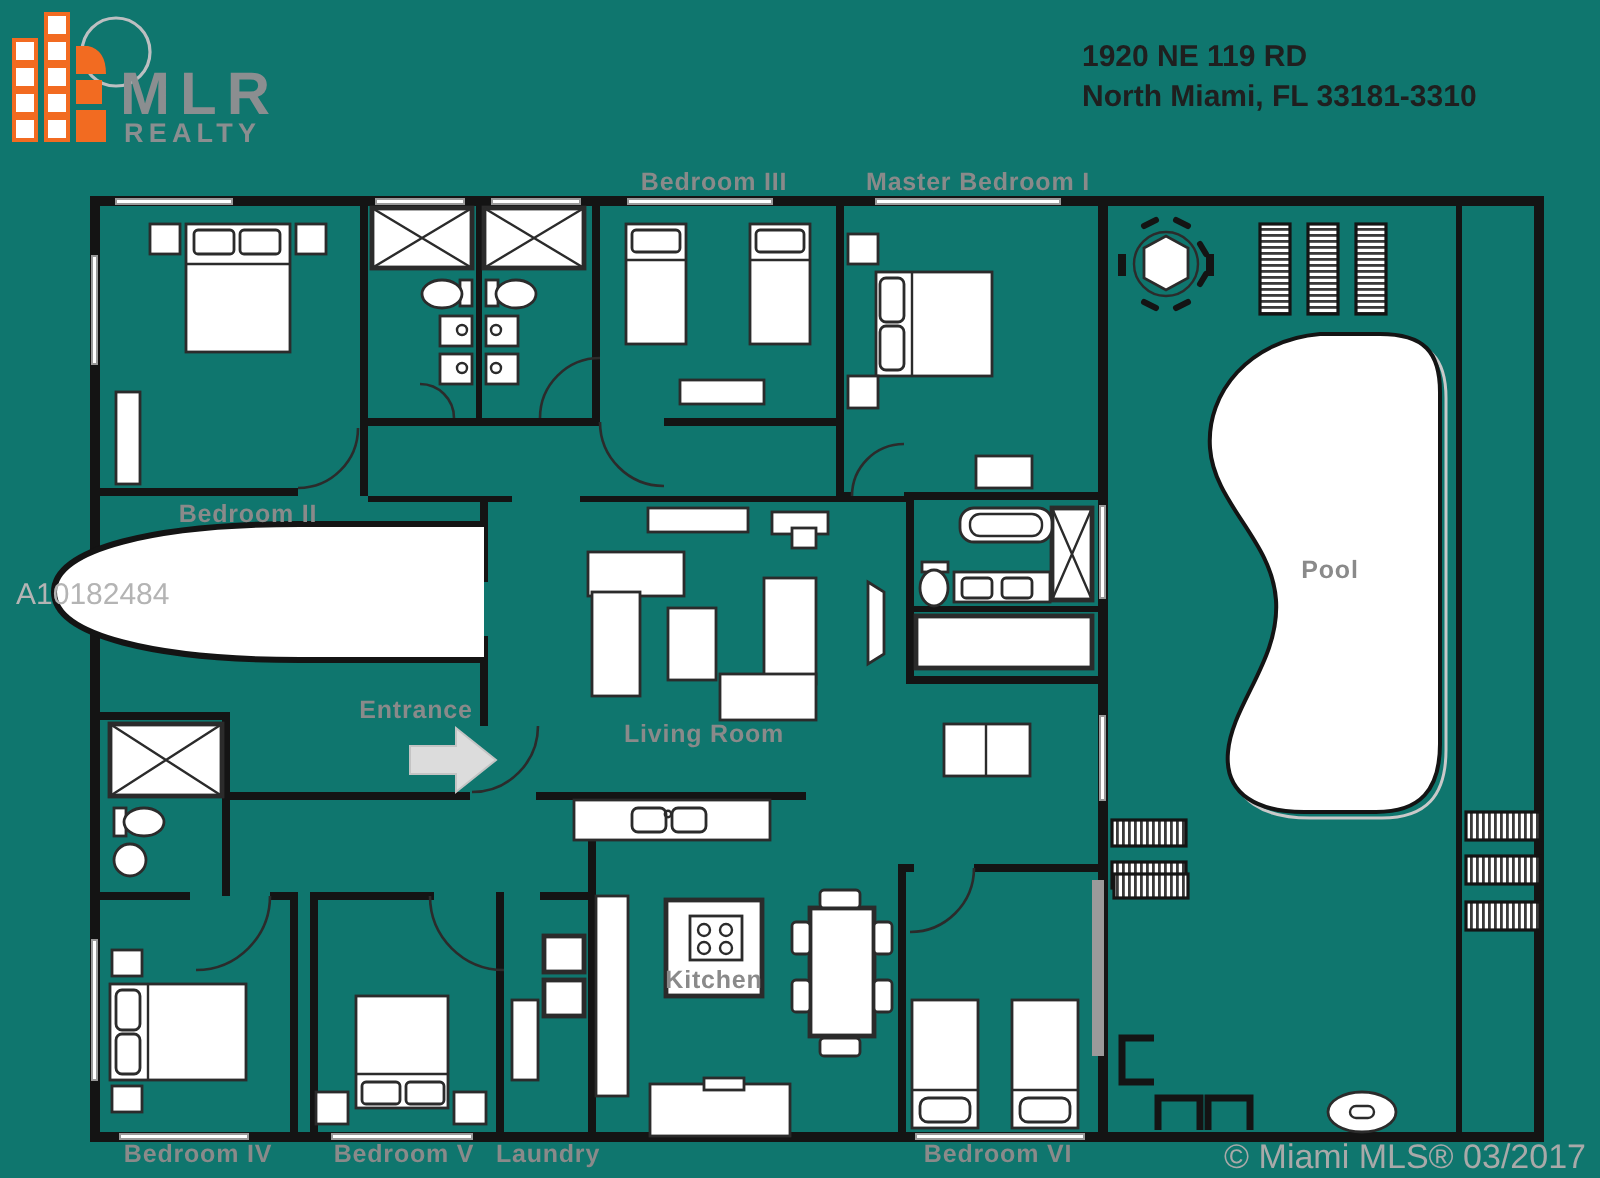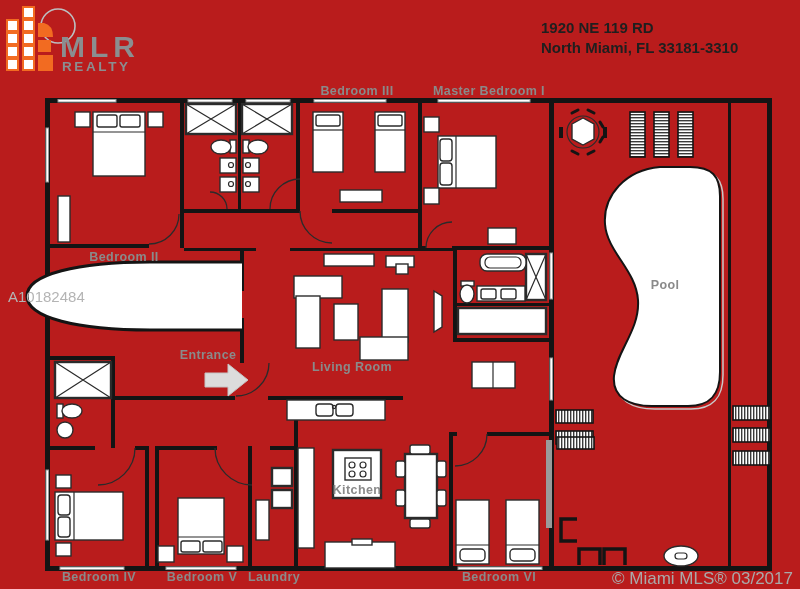--- a/index.html
+++ b/index.html
@@ -1,16 +1,16 @@
 <!DOCTYPE html>
 <html><head>
 <meta charset="utf-8">
 <style>
   html,body{margin:0;padding:0;background:#fff;}
-  .stage{position:relative;width:800px;height:589px;background:#b91c1c;overflow:hidden;
+  .stage{position:relative;width:800px;height:589px;background:#0f766e;overflow:hidden;
          font-family:"Liberation Sans",sans-serif;}
   svg{position:absolute;left:0;top:0;}
   text{font-family:"Liberation Sans",sans-serif;}
   .room-label{font-size:12.5px;font-weight:bold;fill:#8a8a8a;letter-spacing:.4px;}
   .addr{font-size:15px;font-weight:bold;fill:#1f1f1f;}
   .wm{fill:#b4b4b4;font-size:15px;}
   .cp{fill:#a9a9a9;font-size:17px;}
   .logo-big{font-size:30px;font-weight:bold;fill:#8b8e90;letter-spacing:5px;}
   .logo-small{font-size:13.5px;font-weight:bold;fill:#8b8e90;letter-spacing:2.6px;}
   .wall{fill:#141414;}

